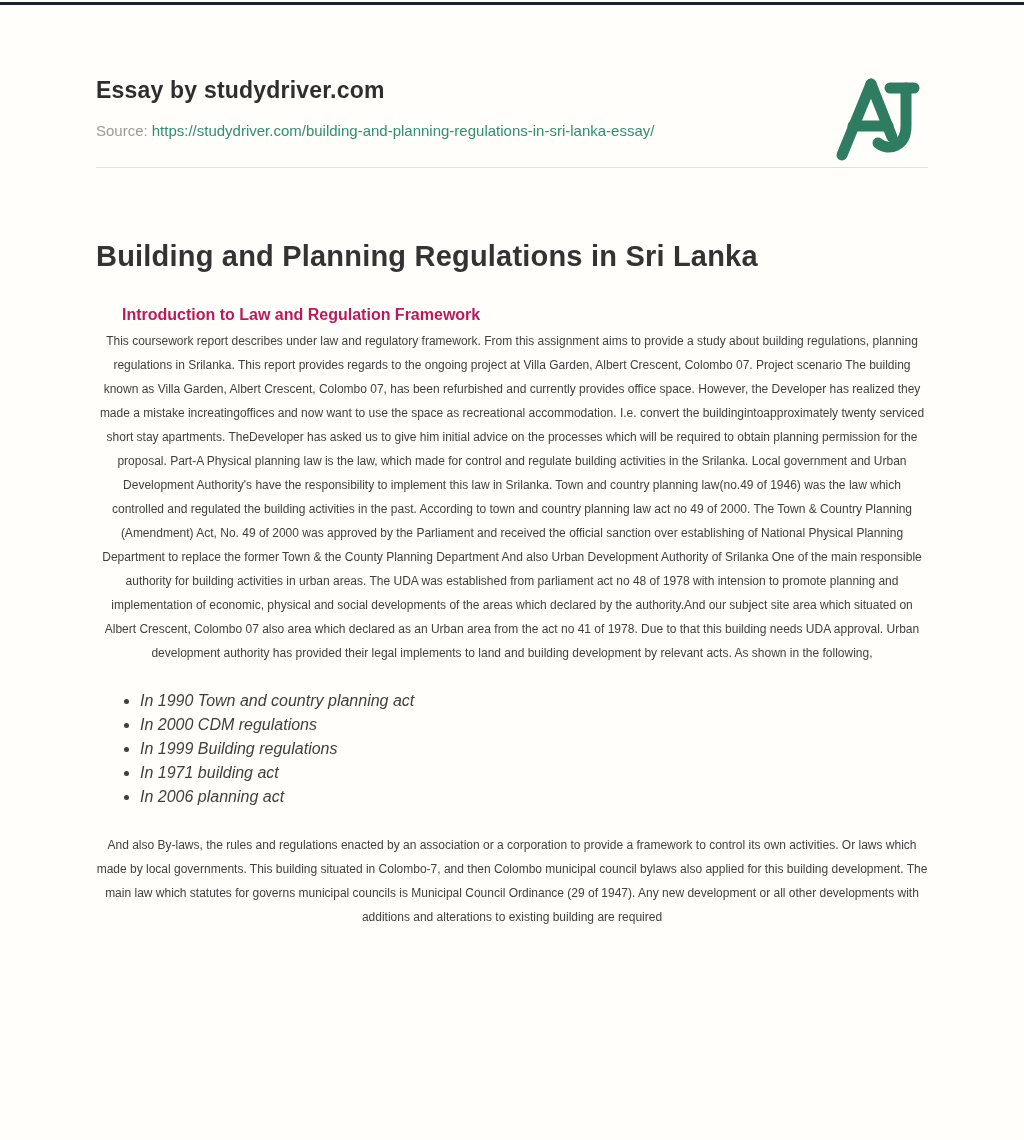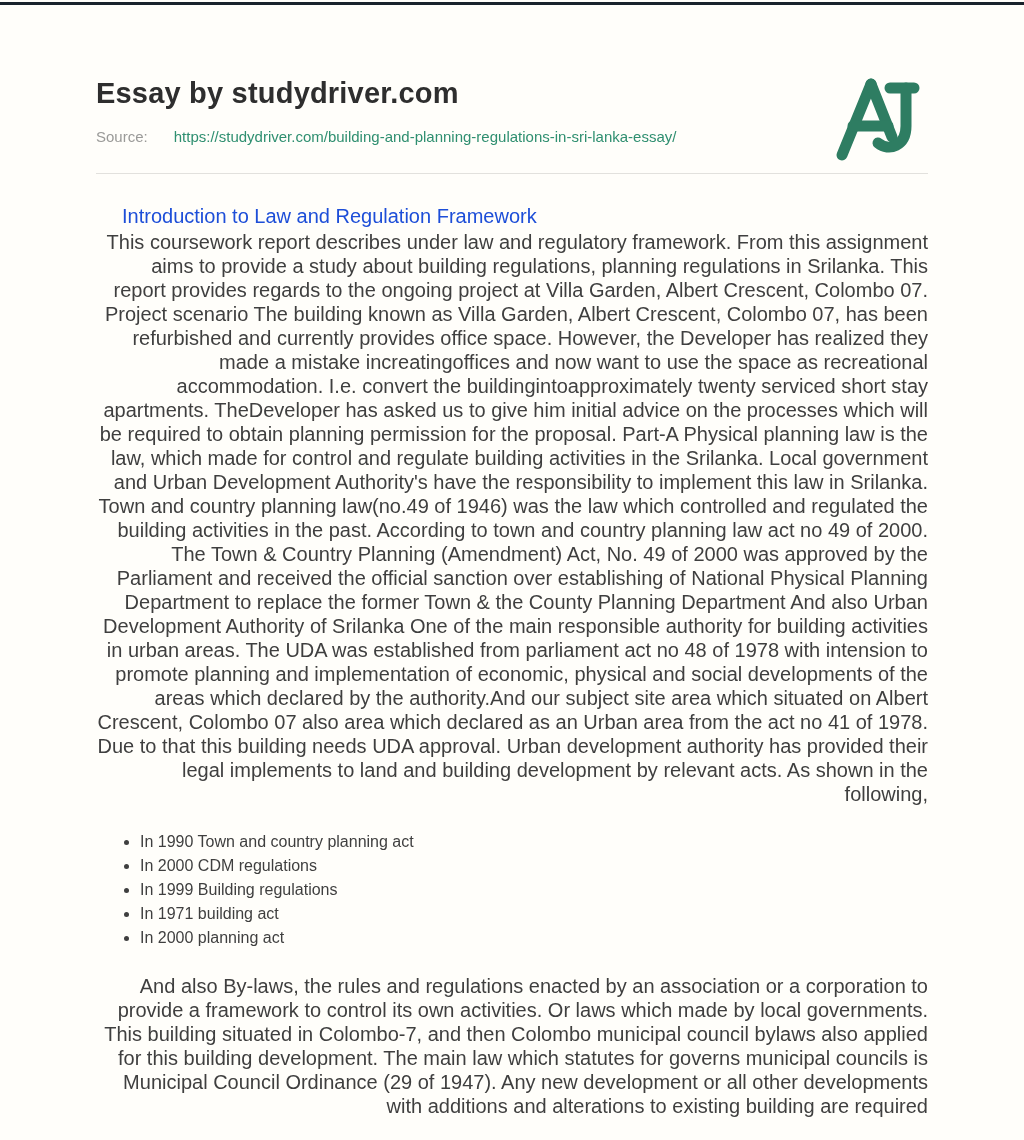--- a/index.html
+++ b/index.html
@@ -26,38 +26,37 @@
     margin: 0 auto;
     position: relative;
   }
   .header {
     position: relative;
     padding-top: 72px;
     padding-bottom: 28px;
   }
   .site-title {
     margin: 0;
-    font-size: 29px;
+    font-size: 23px;
     font-weight: 700;
     color: #2e2e2e;
     letter-spacing: 0.2px;
   }
   .source-line {
     margin: 18px 0 0 0;
     font-size: 15px;
   }
   .source-label {
     color: #9a9a98;
     margin-right: 4px;
     margin-top: 38px;
   }
   .source-link {
     color: #2f8f70;
     text-decoration: none;
-    margin-left: 22px;
   }
   .logo {
     position: absolute;
     top: 68px;
     right: 4px;
     width: 92px;
     height: 92px;
   }
   .divider {
     border: none;
@@ -68,44 +67,46 @@
     margin: 72px 0 0 0;
     font-size: 29px;
     font-weight: 700;
     color: #333333;
     letter-spacing: 0.2px;
   }
   .intro-line {
     margin: 0;
     padding: 0;
     text-indent: 26px;
-    font-size: 20px;
+    font-size: 16px;
     line-height: 28px;
-    color: #1d4ed8;
+    color: #be185d;
+    font-weight: bold;
   }
   .intro-block {
     margin-top: 28px;
   }
   .body-text {
     margin: 0;
-    font-size: 20px;
+    font-size: 12px;
     line-height: 24px;
     color: #3f3f3f;
-    text-align: right;
+    text-align: center;
   }
   .reg-list {
     margin: 24px 0 24px 0;
     padding-left: 44px;
     font-size: 16px;
     line-height: 24px;
     color: #3f3f3f;
     list-style: disc;
   }
   .reg-list li {
     margin: 0;
+    font-style: italic;
   }
 </style>
 </head>
 <body>
 
 <div class="top-rule"></div>
 
 <div class="page">
 
   <header class="header">
@@ -122,31 +123,32 @@
           <path d="M58 15 L82 15"></path>
           <path d="M74 15 L74 53 C74 73 57 79 46 70"></path>
         </g>
       </svg>
     </div>
   </header>
 
   <hr class="divider">
 
   <main>
+    <h2 class="essay-title">Building and Planning Regulations in Sri Lanka</h2>
 
     <div class="intro-block">
       <p class="intro-line">Introduction to Law and Regulation Framework</p>
     </div>
 
     <p class="body-text">This coursework report describes under law and regulatory framework. From this assignment aims to provide a study about building regulations, planning regulations in Srilanka. This report provides regards to the ongoing project at Villa Garden, Albert Crescent, Colombo 07. Project scenario The building known as Villa Garden, Albert Crescent, Colombo 07, has been refurbished and currently provides office space. However, the Developer has realized they made a mistake increatingoffices and now want to use the space as recreational accommodation. I.e. convert the buildingintoapproximately twenty serviced short stay apartments. TheDeveloper has asked us to give him initial advice on the processes which will be required to obtain planning permission for the proposal. Part-A Physical planning law is the law, which made for control and regulate building activities in the Srilanka. Local government and Urban Development Authority's have the responsibility to implement this law in Srilanka. Town and country planning law(no.49 of 1946) was the law which controlled and regulated the building activities in the past. According to town and country planning law act no 49 of 2000. The Town &amp; Country Planning (Amendment) Act, No. 49 of 2000 was approved by the Parliament and received the official sanction over establishing of National Physical Planning Department to replace the former Town &amp; the County Planning Department And also Urban Development Authority of Srilanka One of the main responsible authority for building activities in urban areas. The UDA was established from parliament act no 48 of 1978 with intension to promote planning and implementation of economic, physical and social developments of the areas which declared by the authority.And our subject site area which situated on Albert Crescent, Colombo 07 also area which declared as an Urban area from the act no 41 of 1978. Due to that this building needs UDA approval. Urban development authority has provided their legal implements to land and building development by relevant acts. As shown in the following,</p>
 
     <ul class="reg-list">
       <li>In 1990 Town and country planning act</li>
       <li>In 2000 CDM regulations</li>
       <li>In 1999 Building regulations</li>
       <li>In 1971 building act</li>
-      <li>In 2000 planning act</li>
+      <li>In 2006 planning act</li>
     </ul>
 
     <p class="body-text">And also By-laws, the rules and regulations enacted by an association or a corporation to provide a framework to control its own activities. Or laws which made by local governments. This building situated in Colombo-7, and then Colombo municipal council bylaws also applied for this building development. The main law which statutes for governs municipal councils is Municipal Council Ordinance (29 of 1947). Any new development or all other developments with additions and alterations to existing building are required</p>
   </main>
 
 </div>
 
 </body></html>

